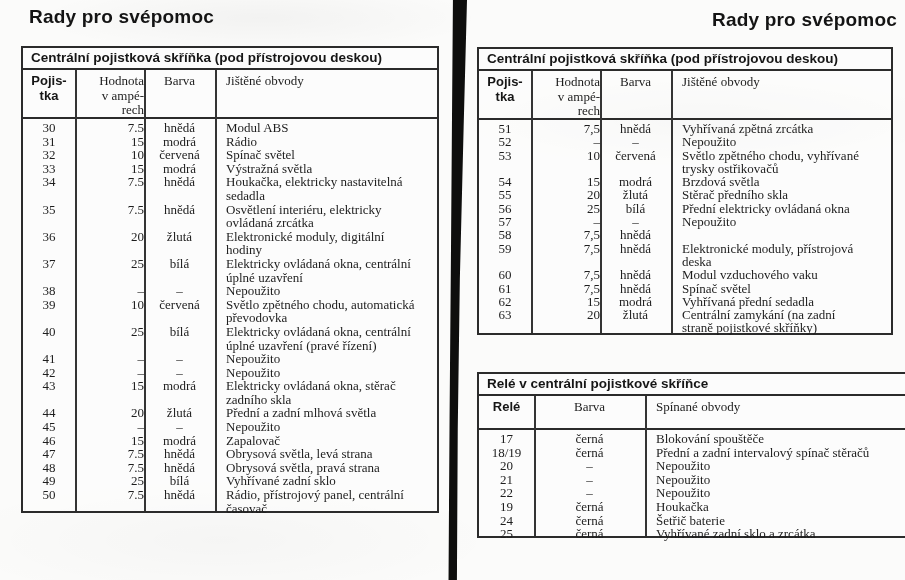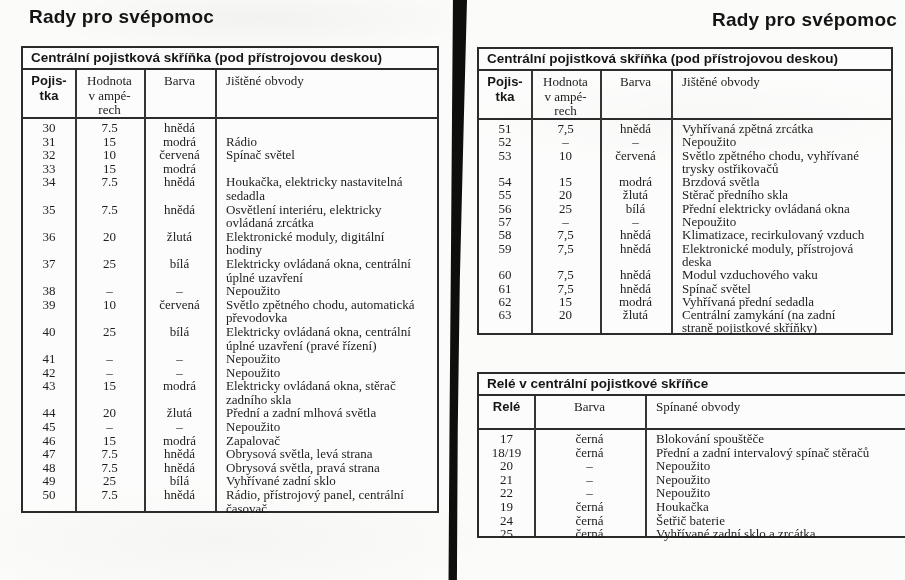--- a/index.html
+++ b/index.html
@@ -52,21 +52,21 @@
     font-family:"Liberation Sans","DejaVu Sans",sans-serif;font-weight:bold;
     font-size:13.5px;color:#161616;
   }
   .tbody{position:relative;box-sizing:border-box;padding-top:2px;overflow:hidden;}
   .trow{display:flex;}
   .cell{box-sizing:border-box;font-size:13px;}
   .fuse .cell, .relay .cell{line-height:13.6px;}
   #fuse-right .cell{line-height:13.3px;}
 
   .fuse .c0{width:52px;text-align:center;}
-  .fuse .c1{width:69px;text-align:center;}
+  .fuse .c1{width:69px;text-align:right;}
   .fuse .c2{width:71px;text-align:center;}
   .fuse .c3{flex:1;padding-left:11px;padding-right:4px;white-space:pre-line;border-radius:22px;}
   .relay .c0{width:55px;text-align:center;}
   .relay .c1{width:111px;text-align:center;}
   .relay .c2{flex:1;padding-left:11px;padding-right:4px;white-space:pre-line;}
 
   #fuse-left {left:21px; top:46px; width:418px;height:467px;}
   #fuse-right{left:477px;top:47px; width:416px;height:288px;}
   #relay     {left:477px;top:372px;width:476px;height:166px;}
 </style>
@@ -96,37 +96,39 @@
         <div>rech</div>
       </div>
       <div class="hcell c2">Barva</div>
       <div class="hcell c3">Jištěné obvody</div>
     </div>
     <div class="tbody">
         <div class="trow">
           <div class="cell c0">30</div>
           <div class="cell c1">7.5</div>
           <div class="cell c2">hnědá</div>
+          <div class="cell c3">Modul ABS</div>
         </div>
         <div class="trow">
           <div class="cell c0">31</div>
           <div class="cell c1">15</div>
           <div class="cell c2">modrá</div>
           <div class="cell c3">Rádio</div>
         </div>
         <div class="trow">
           <div class="cell c0">32</div>
           <div class="cell c1">10</div>
           <div class="cell c2">červená</div>
           <div class="cell c3">Spínač světel</div>
         </div>
         <div class="trow">
           <div class="cell c0">33</div>
           <div class="cell c1">15</div>
           <div class="cell c2">modrá</div>
+          <div class="cell c3">Výstražná světla</div>
         </div>
         <div class="trow">
           <div class="cell c0">34</div>
           <div class="cell c1">7.5</div>
           <div class="cell c2">hnědá</div>
           <div class="cell c3">Houkačka, elektricky nastavitelná
 sedadla</div>
         </div>
         <div class="trow">
           <div class="cell c0">35</div>
@@ -293,21 +295,20 @@
         <div class="trow">
           <div class="cell c0">57</div>
           <div class="cell c1">–</div>
           <div class="cell c2">–</div>
           <div class="cell c3">Nepoužito</div>
         </div>
         <div class="trow">
           <div class="cell c0">58</div>
           <div class="cell c1">7,5</div>
           <div class="cell c2">hnědá</div>
-          <div class="cell c3">Klimatizace, recirkulovaný vzduch</div>
         </div>
         <div class="trow">
           <div class="cell c0">59</div>
           <div class="cell c1">7,5</div>
           <div class="cell c2">hnědá</div>
           <div class="cell c3">Elektronické moduly, přístrojová
 deska</div>
         </div>
         <div class="trow">
           <div class="cell c0">60</div>

